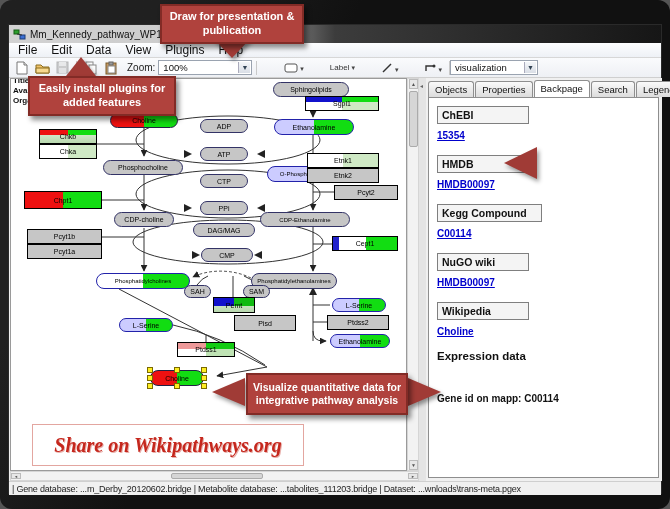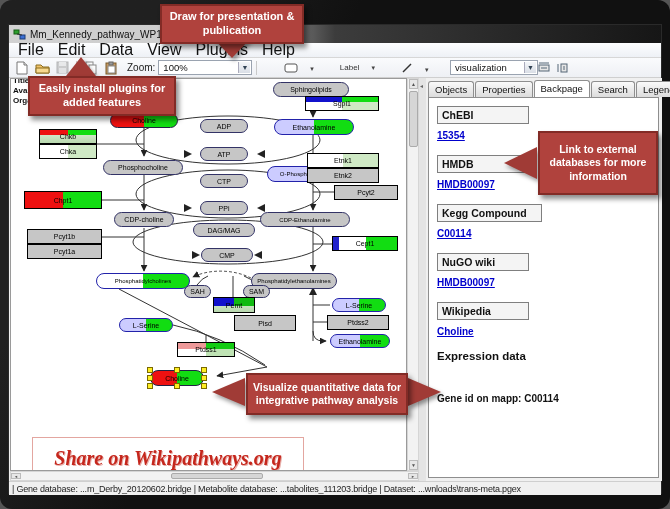--- a/index.html
+++ b/index.html
@@ -12,33 +12,33 @@
   
   .window { position:absolute; left:8px; top:24px; width:654px; height:470px;
             background:#f0f0f0; border:1px solid #2a2a2a; }
   .titlebar { position:absolute; left:0; top:0; width:100%; height:18px;
       background:linear-gradient(to right,#d2d2d2 0,#cbcbcb 34%,#3c3c3c 50%,#161616 100%);
       display:flex; align-items:center; padding-left:4px; }
   .titlebar .title { font-size:10px; color:#101010; margin-left:4px; white-space:nowrap; }
   .menubar { position:absolute; left:0; top:18px; width:100%; height:15px;
       background:linear-gradient(#fdfeff,#eef1f6); border-bottom:1px solid #d7d7d7;
       display:flex; align-items:center; padding-left:2px; }
-  .menu-item { font-size:16px; color:#111; padding:0 7px; }
+  .menu-item { font-size:12px; color:#111; padding:0 7px; }
   .toolbar { position:absolute; left:0; top:33px; width:100%; height:20px;
       background:linear-gradient(#fafbfd,#eef0f4); border-bottom:1px solid #cfcfcf;
       display:flex; align-items:center; padding-left:3px; }
   .tbtn { width:20px; height:17px; display:flex; align-items:center; justify-content:center; }
   .tsep { width:1px; height:14px; background:#c9c9c9; margin:0 4px; }
   .zoom-label { font-size:10px; color:#222; margin:0 3px 0 6px; }
   .combo { position:relative; background:#fff; border:1px solid #9aa3b0; height:15px;
       font-size:9.5px; color:#111; display:flex; align-items:center; padding:0 14px 0 4px; }
   .combo .caret { position:absolute; right:1px; top:1px; width:12px; height:11px;
       background:linear-gradient(#f4f6f9,#d9dee6); border-left:1px solid #aab; font-size:7px;
       color:#345; display:flex; align-items:center; justify-content:center; }
-  .mini { font-size:9px; color:#333; display:flex; align-items:flex-end; gap:12px; padding:0 3px;margin-left:20px; }
+  .mini { font-size:9px; color:#333; display:flex; align-items:flex-end; gap:2px; padding:0 3px;margin-left:20px; }
   .caret-txt { font-size:7px; color:#444; }
   .viz-combo { position:absolute; left:417px; top:2px; width:88px;margin-left:24px; }
 
   
   .canvas { position:absolute; left:1px; top:53px; width:397px; height:393px;
             background:#fff; border:1px solid #9a9a9a; overflow:hidden; }
   .pathway-info { position:absolute; left:2px; top:-3px; font-size:8px; font-weight:bold;
       color:#111; line-height:10px; }
   #edge-layer { position:absolute; left:0; top:0; }
   .node { position:absolute; display:flex; align-items:center; justify-content:center;
@@ -56,21 +56,21 @@
   .g-whitegreen { background:linear-gradient(to right,#ffffff 50%,#cfe9c5 50%); }
   .g-full-redgreen { background:linear-gradient(to right,#ee1111 50%,#12dd12 50%); }
   .g-bluegreen { background:linear-gradient(to right,#1111cc 50%,#12dd12 50%) top/100% 5px no-repeat,
                  linear-gradient(to right,#ffffff 50%,#cfe9c5 50%); }
   .g-cept { background:linear-gradient(to right,#2222cc 0 10%,#ffffff 10% 52%,#12dd12 52%); }
   .g-pemt { background:linear-gradient(to right,#1111cc 50%,#11bb11 50%) top/100% 8px no-repeat,
             linear-gradient(#dff0d8,#b8d8ae); }
   .g-ptdss1 { background:linear-gradient(to right,#ee9999 50%,#12cc12 50%) top/100% 6px no-repeat,
               linear-gradient(to right,#ffffff 50%,#bfe3b4 50%); }
   .handle { position:absolute; width:6px; height:6px; background:#ffee22; border:1px solid #7a6a00; }
-  .share-box { position:absolute; left:21px; top:358px; width:272px; height:42px;
+  .share-box { position:absolute; left:21px; top:345px; width:272px; height:42px;
       border:1px solid #e3a6a0; display:flex; align-items:center; justify-content:center; background:#fff; }
   .share-text { font-family:"Liberation Serif",serif; font-style:italic; font-weight:bold;
       font-size:20px; color:#c5271d; text-shadow:1px 1px 0 #e8b0ab; }
 
   
   .vscroll { position:absolute; left:398px; top:53px; width:12px; height:393px; background:#f2f2f2;
       border:1px solid #d5d5d5; }
   .vthumb { position:absolute; left:1px; top:12px; width:9px; height:56px; background:#d6d6d6;
       border:1px solid #ababab; border-radius:2px; }
   .sbtn { position:absolute; left:1px; width:9px; height:10px; background:#e7e7e7; border:1px solid #bbb;
@@ -385,19 +385,18 @@
       <span class="status-text">| Gene database: ...m_Derby_20120602.bridge | Metabolite database: ...tabolites_111203.bridge | Dataset: ...wnloads\trans-meta.pgex</span>
     </div>
   </div>
 
   <div class="callout" style="left:160px; top:4px; width:144px; height:34px; font-size:11px;">Draw for presentation &amp; publication</div>
   <div class="arrow arr-down" style="left:212px; top:37px;"></div>
 
   <div class="callout" style="left:28px; top:76px; width:148px; height:40px; font-size:11px;">Easily install plugins for added features</div>
   <div class="arrow arr-up" style="left:66px; top:57px;"></div>
 
-  <div class="callout" style="left:538px; top:131px; width:120px; height:64px; font-size:10.5px;">Link to external databases for more information</div>
   <div class="arrow arr-left" style="left:504px; top:147px;"></div>
 
   <div class="callout" style="left:246px; top:373px; width:162px; height:42px; font-size:10.5px;">Visualize quantitative data  for integrative pathway analysis</div>
   <div class="arrow arr-left2" style="left:212px; top:378px;"></div>
   <div class="arrow arr-right" style="left:408px; top:378px;"></div>
 </div>
 
 </body></html>

